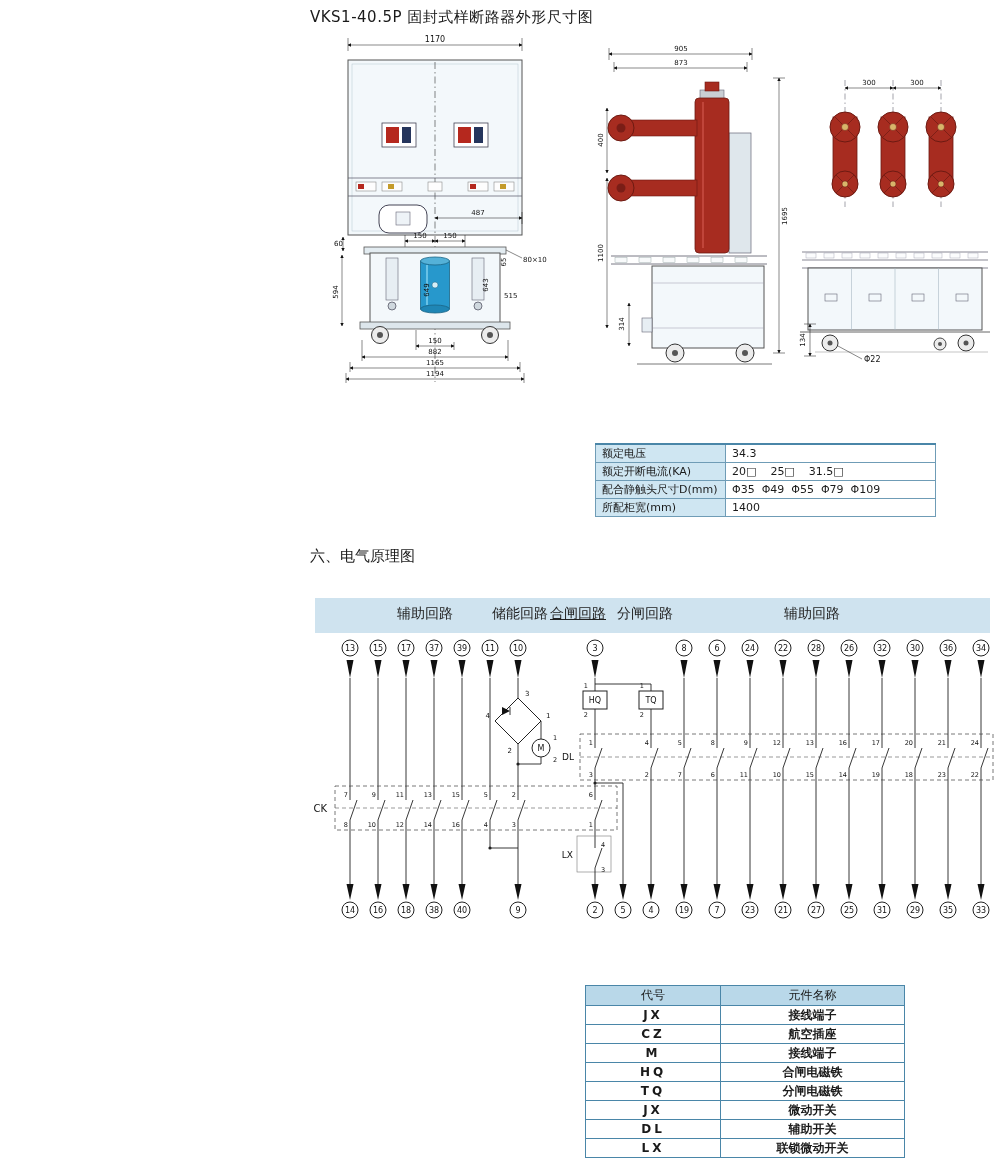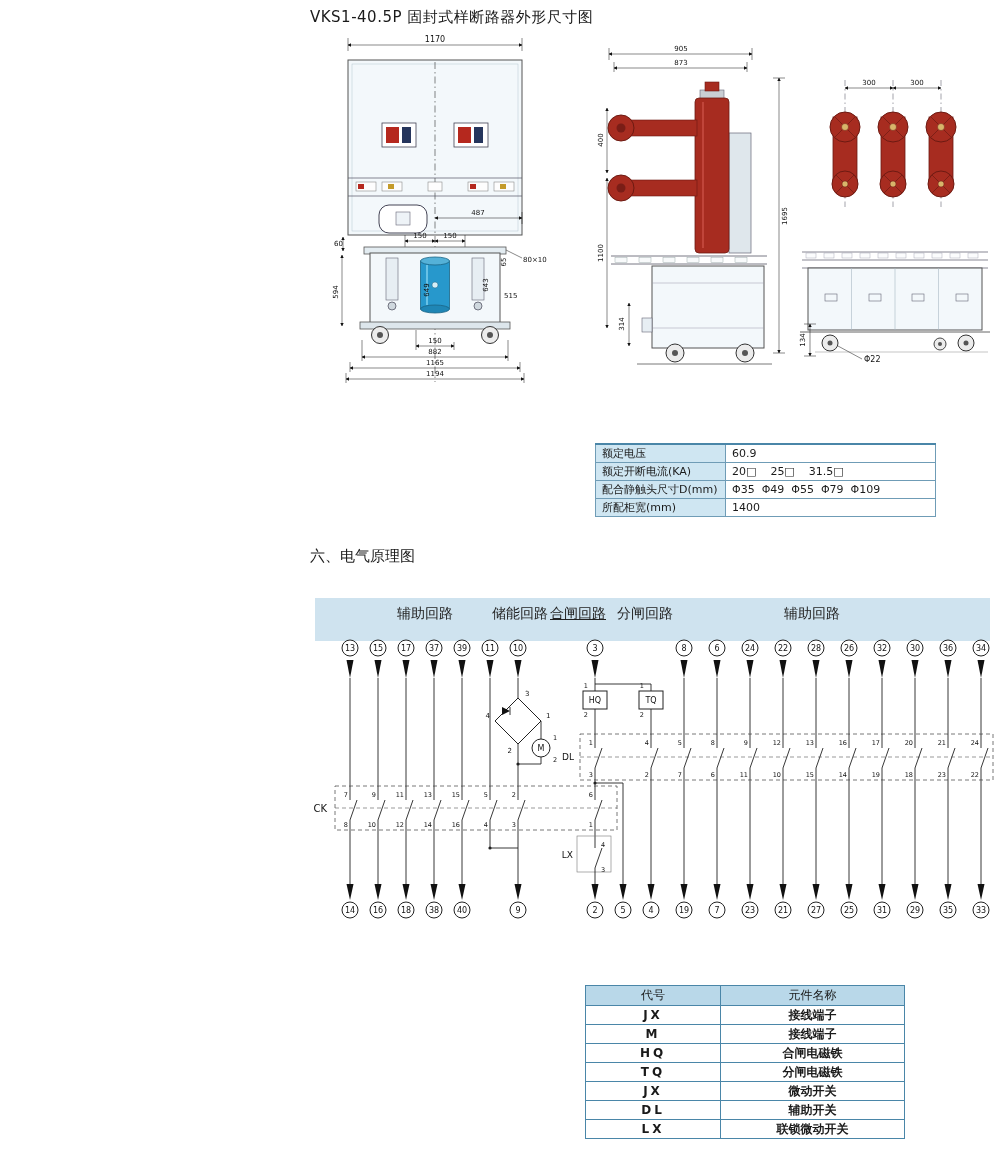--- a/index.html
+++ b/index.html
@@ -15,21 +15,21 @@
   .spec-table { left:595px; top:419px; width:341px; border-collapse:collapse; font-size:11px;margin-top:24px; }
   .spec-table td { border:1px solid #6f9cb6; padding:1px 6px; height:18px; white-space:pre; }
   .spec-table td.lbl { background:#cfe6f2; width:130px; }
   .spec-table { border-top:2px solid #4a86a8; }
   
   .comp-table { left:585px; top:985px; width:320px; border-collapse:collapse; font-size:12px; text-align:center; }
   .comp-table th { background:#b9d8e9; border:1px solid #4a86a8; height:20px; font-weight:normal; }
   .comp-table td { border:1px solid #4a86a8; height:19px;font-weight:bold; }
   .comp-table .code { letter-spacing:3px; width:135px; }
   
-  .banner { left:315px; top:598px; width:675px; height:43px; background:#cfe3ef; }
+  .banner { left:315px; top:598px; width:675px; height:35px; background:#cfe3ef; }
   .banner span { position:absolute; top:7px; font-size:14px; color:#222; }
   #schematic-svg { position:absolute; left:300px; top:636px; }
 </style>
 </head>
 <body>
 
 <div class="abs title">VKS1-40.5P 固封式样断路器外形尺寸图</div>
 
 <svg class="abs" style="left:330px;top:30px" width="220" height="360" viewBox="0 0 220 360">
   <defs>
@@ -299,21 +299,21 @@
     <line x1="72" y1="287" x2="48" y2="274"></line>
   </g>
   <text class="dims" transform="rotate(-90 15 268)" x="15" y="268" text-anchor="middle">134</text>
   <text class="dim" x="74" y="290">Φ22</text>
 </svg>
 
 <table class="abs spec-table">
   <tbody id="spec-tbody">
       <tr>
         <td class="lbl">额定电压</td>
-        <td>60.9</td>
+        <td>34.3</td>
       </tr>
       <tr>
         <td class="lbl">额定开断电流(KA)</td>
         <td>20□    25□    31.5□</td>
       </tr>
       <tr>
         <td class="lbl">配合静触头尺寸D(mm)</td>
         <td>Φ35  Φ49  Φ55  Φ79  Φ109</td>
       </tr>
       <tr>
@@ -637,20 +637,24 @@
         <th>代号</th>
         <th>元件名称</th>
       </tr>
     </thead>
   <tbody id="comp-tbody">
       <tr>
         <td class="code">JX</td>
         <td>接线端子</td>
       </tr>
       <tr>
+        <td class="code">CZ</td>
+        <td>航空插座</td>
+      </tr>
+      <tr>
         <td class="code">M</td>
         <td>接线端子</td>
       </tr>
       <tr>
         <td class="code">HQ</td>
         <td>合闸电磁铁</td>
       </tr>
       <tr>
         <td class="code">TQ</td>
         <td>分闸电磁铁</td>

